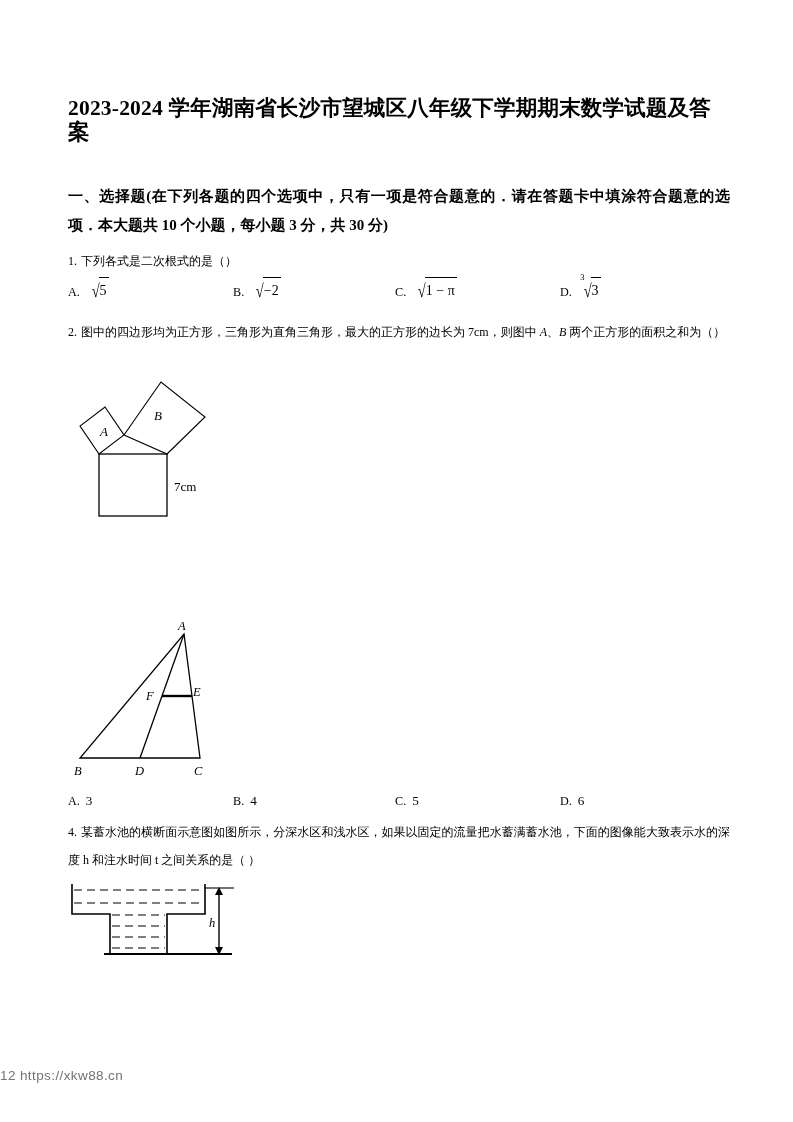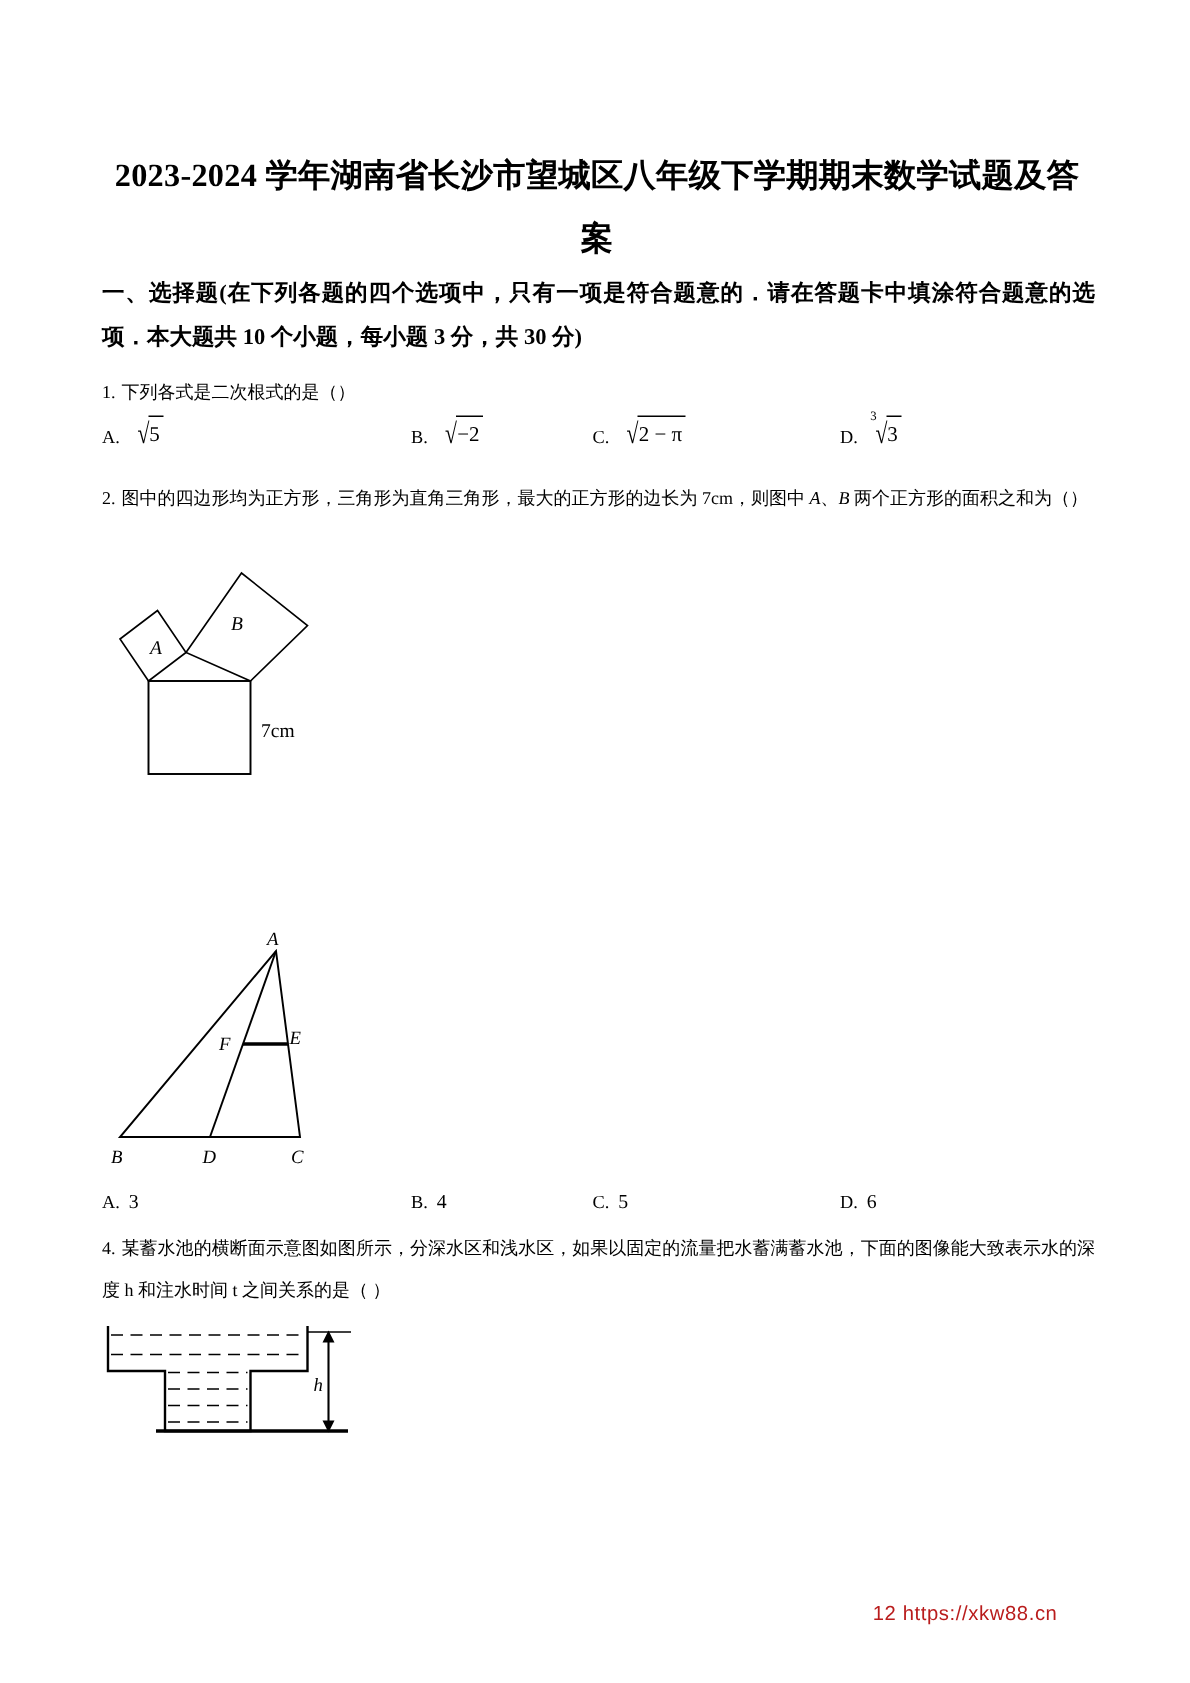--- a/index.html
+++ b/index.html
@@ -22,25 +22,25 @@
     height: 1122px;
     background: #fff;
   }
 
   
   .doc-title {
     position: absolute;
     left: 68px;
     top: 96px;
     width: 660px;
-    text-align: center;
+    text-align: left;
     font-family: "Liberation Serif", "DejaVu Serif", serif;
     font-weight: bold;
     font-size: 21.5px;
-    line-height: 42px;
+    line-height: 24px;
     letter-spacing: 0.2px;
   }
 
   
   .section-intro {
     position: absolute;
     left: 68px;
     top: 182px;
     width: 662px;
     font-size: 15px;
@@ -68,21 +68,21 @@
     font-size: 13.2px;
   }
   .opt {
     position: absolute;
     top: 0;
     white-space: nowrap;
     line-height: 26px;
   }
   .opt .lbl { font-size: 12.2px; margin-right: 6px; }
   .opt-a { left: 0px; }
-  .opt-b { left: 165px; margin-left: 41px; }
+  .opt-b { left: 165px; }
   .opt-c { left: 327px; }
   .opt-d { left: 492px; }
 
   .math-i { font-style: italic; }
 
   
   .radical {
     display: inline-block;
     position: relative;
     vertical-align: baseline;
@@ -115,24 +115,24 @@
   
   .fig { position: absolute; }
   .fig svg { display: block; }
 
   
   .footer {
     position: absolute;
     left: 0;
     top: 1068px;
     width: 705px;
-    text-align: right;
+    text-align: left;
     font-family: "Liberation Sans", "DejaVu Sans", sans-serif;
     font-size: 13.5px;
-    color: #b91c1c;
+    color: #737373;
     letter-spacing: 0.4px;
   }
 </style>
 </head>
 <body>
 
 <div class="page">
 
   <div class="doc-title">2023-2024 学年湖南省长沙市望城区八年级下学期期末数学试题及答案</div>
 
@@ -146,21 +146,21 @@
     <span class="opt opt-a">
       <span class="lbl">A.</span>
       <span class="radical"><span class="sign">√</span><span class="rad-body">5</span></span>
     </span>
     <span class="opt opt-b">
       <span class="lbl">B.</span>
       <span class="radical"><span class="sign">√</span><span class="rad-body">−2</span></span>
     </span>
     <span class="opt opt-c">
       <span class="lbl">C.</span>
-      <span class="radical"><span class="sign">√</span><span class="rad-body">2 − π</span></span>
+      <span class="radical"><span class="sign">√</span><span class="rad-body">1 − π</span></span>
     </span>
     <span class="opt opt-d">
       <span class="lbl">D.</span>
       <span class="radical"><span class="idx">3</span><span class="sign">√</span><span class="rad-body">3</span></span>
     </span>
   </div>
 
   <div class="q-stem" style="top:318px;">
     <span class="q-num">2.</span><span>图中的四边形均为正方形，三角形为直角三角形，最大的正方形的边长为 7cm，则图中 </span><span class="math-i">A</span><span>、</span><span class="math-i">B</span><span> 两个正方形的面积之和为（）</span>
   </div>

